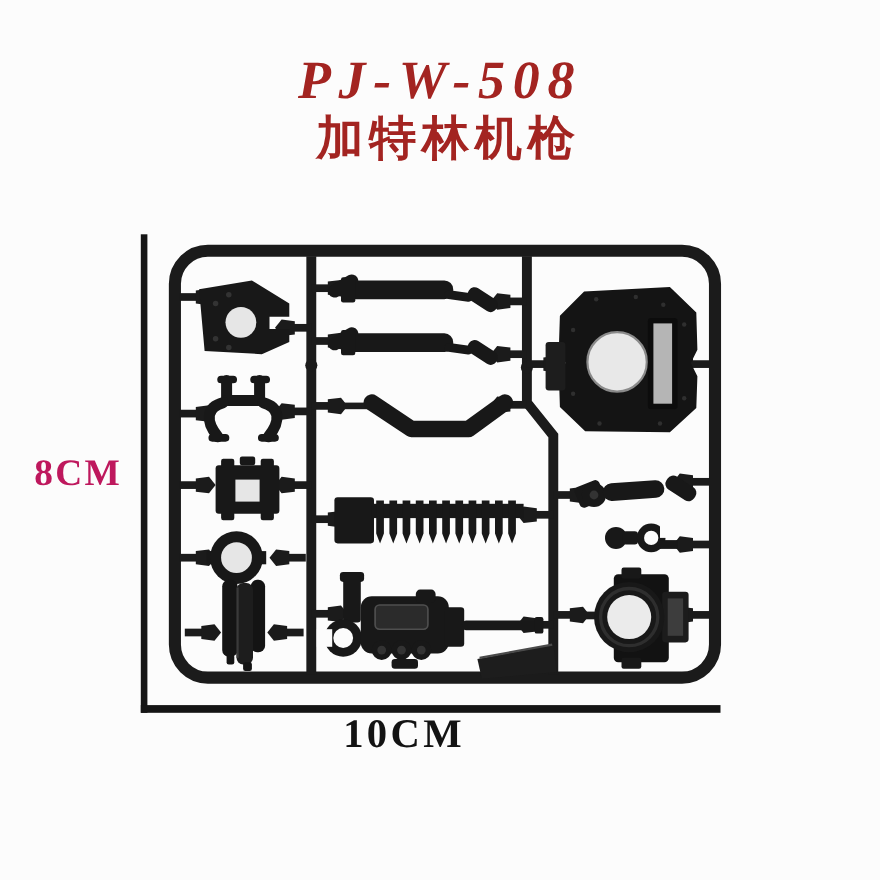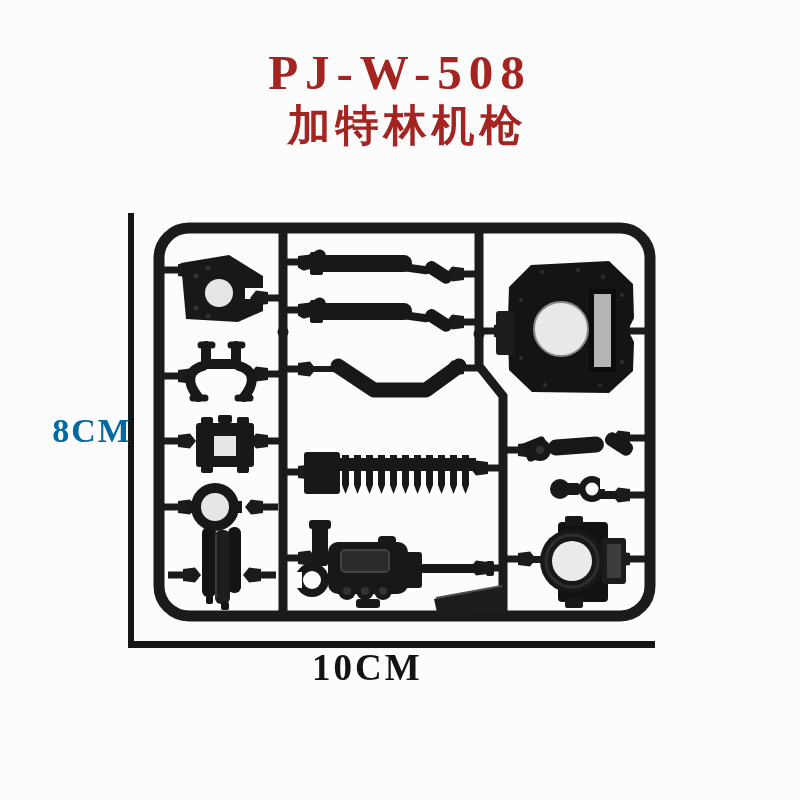--- a/index.html
+++ b/index.html
@@ -1,23 +1,23 @@
 <!DOCTYPE html>
 <html style="--red: #a32421; --bg: #fcfcfc;"><head>
 <meta charset="utf-8">
 <style>
   html,body{margin:0;padding:0;background:#ffffff;}
   .canvas{position:relative;width:800px;height:800px;overflow:hidden;
           background:var(--bg,#fcfcfc);font-family:"Liberation Serif",serif;}
   .model-code{position:absolute;top:44px;left:0;right:0;text-align:center;
-          font-size:49px;font-weight:bold;color:var(--red,#a32421);letter-spacing:7px;}
+          font-size:49px;font-weight:bold;color:var(--red,#a32421);letter-spacing:7px;font-style:italic;}
   .product-name{position:absolute;top:97px;left:0;right:0;text-align:center;
           font-size:43px;font-weight:bold;color:var(--red,#a32421);letter-spacing:5px;padding-left:15px;}
-  .h-label{position:absolute;left:43px;top:412px;width:98px;text-align:center;
-          font-size:34px;font-weight:bold;color:#0369a1;letter-spacing:2px;}
+  .h-label{position:absolute;left:22px;top:412px;width:98px;text-align:center;
+          font-size:34px;font-weight:bold;color:#be185d;letter-spacing:2px;}
   .w-label{position:absolute;left:312px;top:646px;width:170px;text-align:left;
           font-size:37px;font-weight:bold;color:#131313;letter-spacing:3px;}
   .vline{position:absolute;left:128px;top:213px;width:6px;height:435px;background:#151515;}
   .hline{position:absolute;left:128px;top:641px;width:527px;height:7px;background:#151515;}
   svg{position:absolute;left:0;top:0;}
 </style>
 </head>
 <body>
 
 <div class="canvas">

